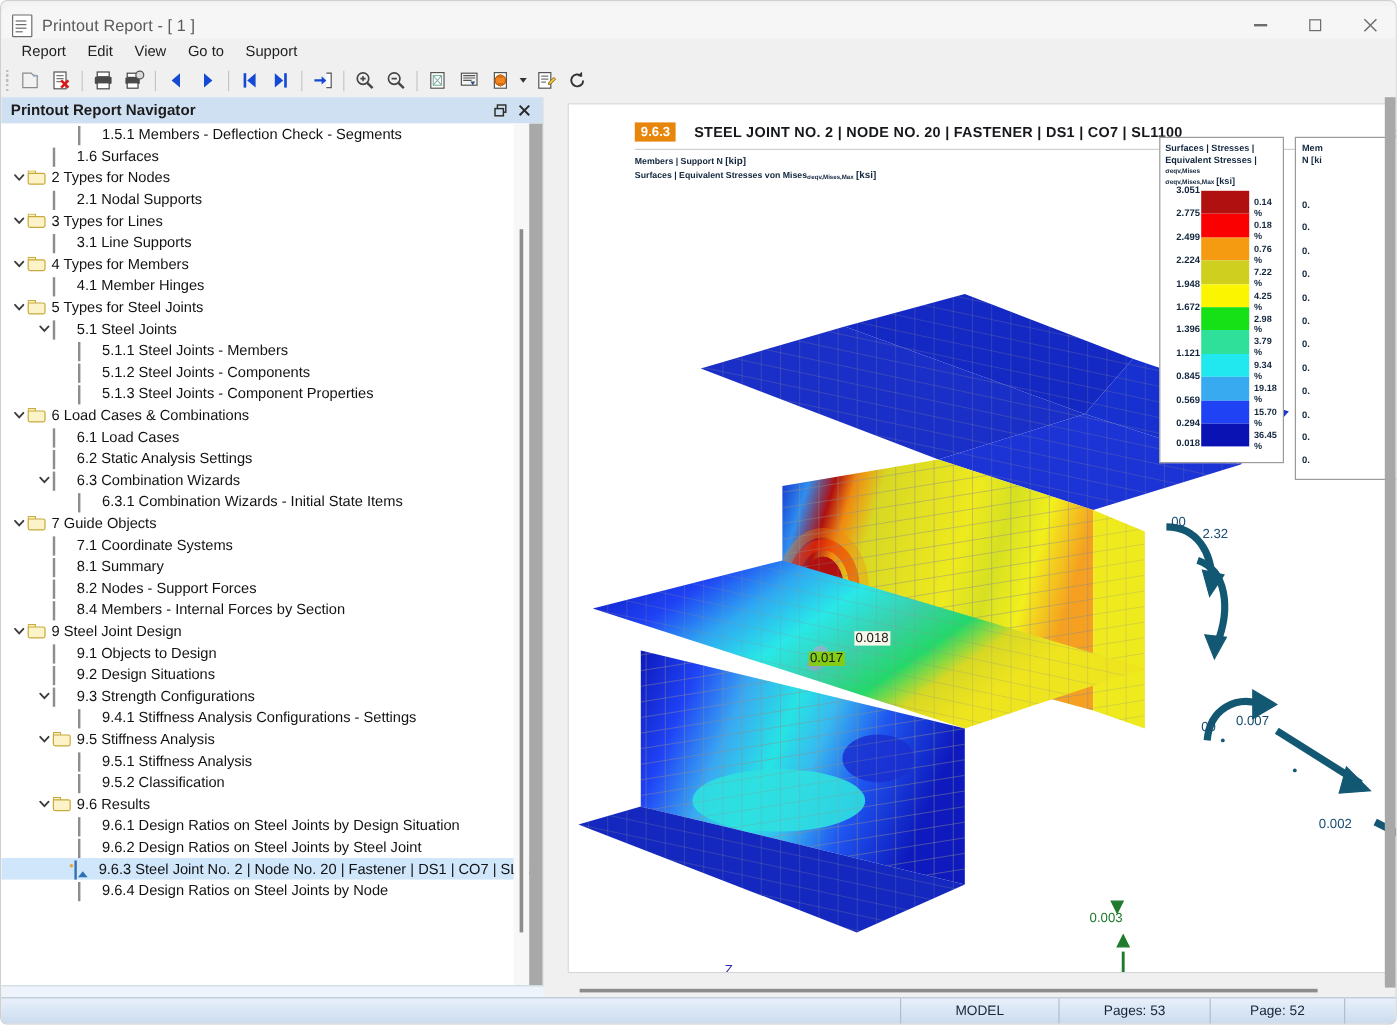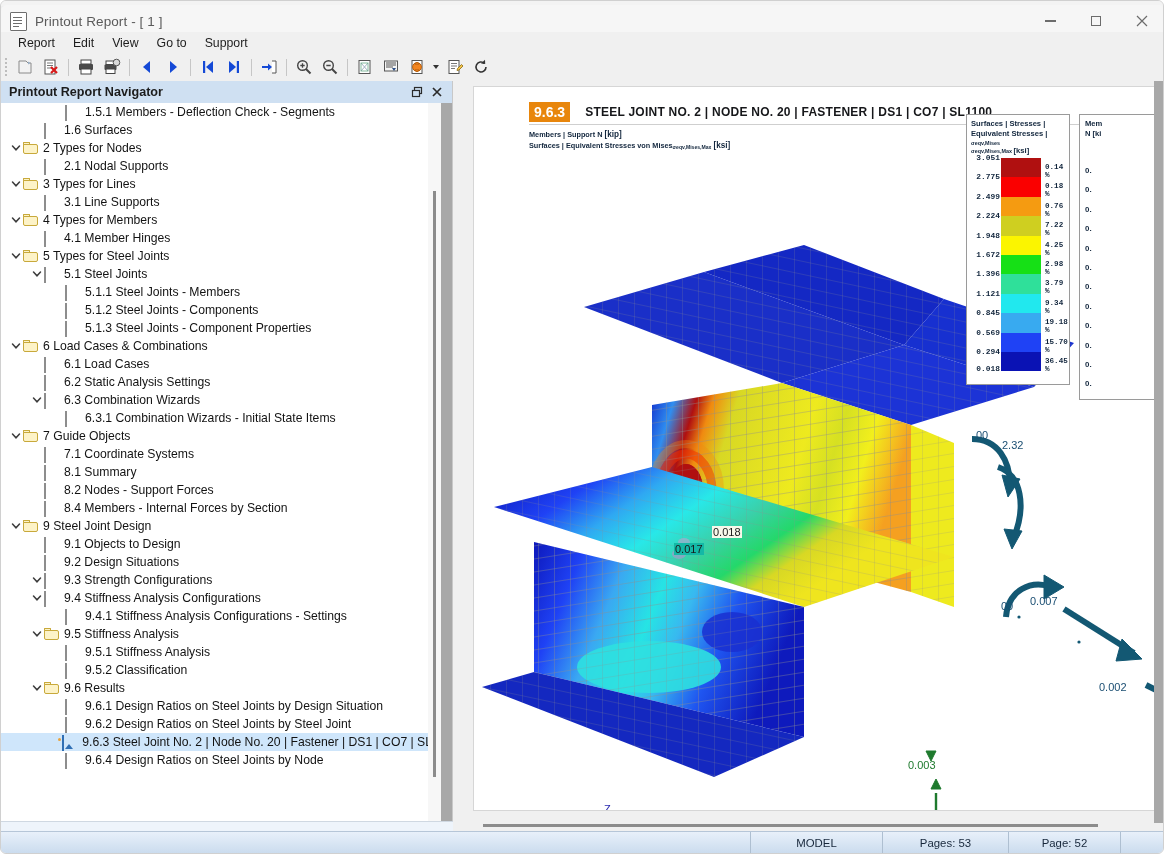--- a/index.html
+++ b/index.html
@@ -96,54 +96,54 @@
   .nav-gutter{ position:absolute; right:0; top:22px; width:11px; height:720px;
      background:#a8a8a8; }
 
   
   .reportarea{ position:absolute; left:452px; top:80px; width:712px; height:742px;
      background:#f0f0f0; }
   .page{ position:absolute; left:20px; top:5px; width:692px; height:725px;
      background:#ffffff; border:1px solid #d6d6d6; overflow:hidden; }
 
   .sec-head{ position:absolute; left:55px; top:15px; display:flex; align-items:center; }
-  .sec-badge{ background:#e8860c; color:#fff; font-size:14px; font-weight:bold;
+  .sec-badge{ background:#e8860c; color:#fff; font-size:11px; font-weight:bold;
      padding:2px 5px 2px 5px; }
   .sec-title{ margin-left:15px; font-size:12px; font-weight:bold; color:#16171a;
      letter-spacing:.25px; white-space:nowrap; }
   .sec-title-right{ position:absolute; right:-17px; top:17px; font-size:12px;
      font-weight:bold; color:#16171a; white-space:nowrap; }
 
   .sec-rule{ position:absolute; left:55px; top:37px; width:660px; height:1px; background:#cfcfcf; }
 
   .unitblock{ position:absolute; left:55px; top:43px; font-size:7.3px;
      color:#12263d; line-height:10.5px; font-weight:bold; }
   .sub{ font-size:5.1px; vertical-align:-1px; }
   .unitblock .u{ font-size:8.2px; }
 
   .graphic{ position:absolute; left:0; top:0; width:692px; height:725px; }
 
   
   .legend{ position:absolute; border:1px solid #9a9a9a; background:#fff; }
   .leg-title{ font-size:7.6px; color:#12263d; font-weight:bold; line-height:10px; }
   .leg-sub{ font-size:5.4px; color:#12263d; font-weight:bold; line-height:8px; }
-  .leg-rows{ position:relative; margin-top:3px;font-family:Liberation Mono, monospace; }
+  .leg-rows{ position:relative; margin-top:3px; }
   .leg-row{ position:relative; height:19.4px; }
   .leg-swatch{ position:absolute; left:30px; top:0; width:40px; height:19.4px; }
   .leg-val{ position:absolute; left:0; width:29px; text-align:right;
      font-size:7.9px; color:#12263d; font-weight:bold; }
   .leg-pct{ position:absolute; left:74px; font-size:7.6px; color:#12263d; font-weight:bold; }
 
   .legend2{ position:absolute; border:1px solid #9a9a9a; background:#fff; overflow:hidden; }
   .leg2-val{ font-size:7.9px; color:#12263d; font-weight:bold; height:19.4px; line-height:19.4px;}
 
   
   .annot{ position:absolute; font-size:11px; color:#1a1a1a; }
   .annot.box{ background:#f7f8ea; padding:0 1px; }
-  .annot.box2{ background:#14b8a6; padding:0 1px; }
+  .annot.box2{ background:#84cc16; padding:0 1px; }
   .annot.blue{ color:#1a4e72; font-size:11px; }
   .annot.green{ color:#1f7a2e; font-size:11px; }
   .axis-z{ position:absolute; font-size:11px; color:#2a2ab0; }
 
   .rep-vscroll{ position:absolute; right:0; top:0; width:11px; height:742px;
      background:#a8a8a8; }
   .rep-hscroll{ position:absolute; left:452px; bottom:22px; width:701px; height:10px;
      background:#f0f0f0; }
   .rep-hthumb{ position:absolute; left:30px; top:3px; width:615px; height:3px; background:#8c8c8c;}
 
@@ -518,29 +518,20 @@
           <span>9.2 Design Situations</span>
         </div>
         <div class="trow">
           <span class="twist" style="margin-left: 29px;">
             <svg width="10" height="10" viewBox="0 0 10 10">
               <path d="M1.5 3 L5 6.8 L8.5 3" fill="none" stroke="#3c3c3c" stroke-width="1.5" stroke-linecap="round"></path>
             </svg>
           </span>
           <span class="ticon"><span class="tbl"></span></span>
           <span>9.3 Strength Configurations</span>
-        </div>
-        <div class="trow">
-          <span class="twist" style="margin-left: 29px;">
-            <svg width="10" height="10" viewBox="0 0 10 10">
-              <path d="M1.5 3 L5 6.8 L8.5 3" fill="none" stroke="#3c3c3c" stroke-width="1.5" stroke-linecap="round"></path>
-            </svg>
-          </span>
-          <span class="ticon"><span class="tbl"></span></span>
-          <span>9.4 Stiffness Analysis Configurations</span>
         </div>
         <div class="trow">
           <span class="twist" style="margin-left: 50px;"></span>
           <span class="ticon"><span class="tbl"></span></span>
           <span>9.4.1 Stiffness Analysis Configurations - Settings</span>
         </div>
         <div class="trow">
           <span class="twist" style="margin-left: 29px;">
             <svg width="10" height="10" viewBox="0 0 10 10">
               <path d="M1.5 3 L5 6.8 L8.5 3" fill="none" stroke="#3c3c3c" stroke-width="1.5" stroke-linecap="round"></path>

